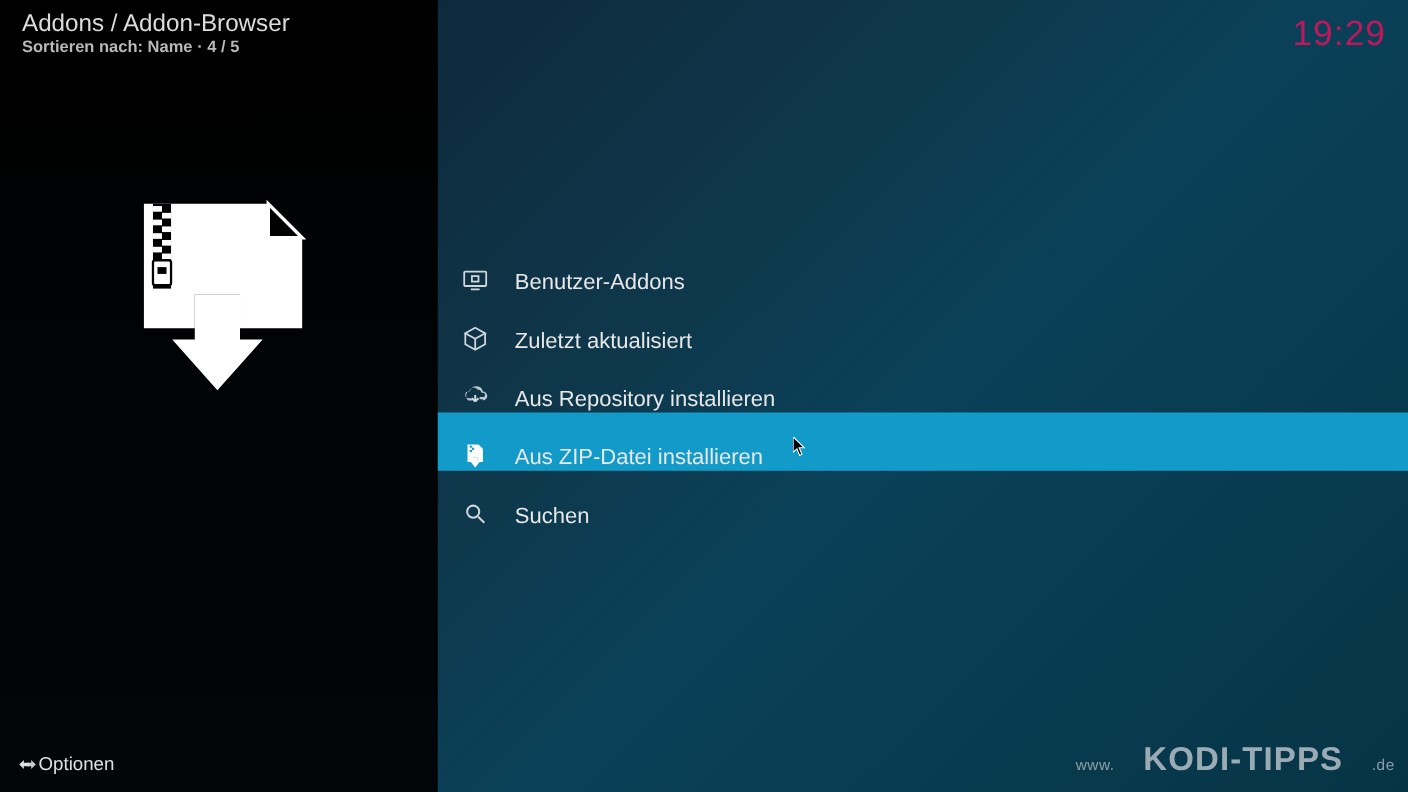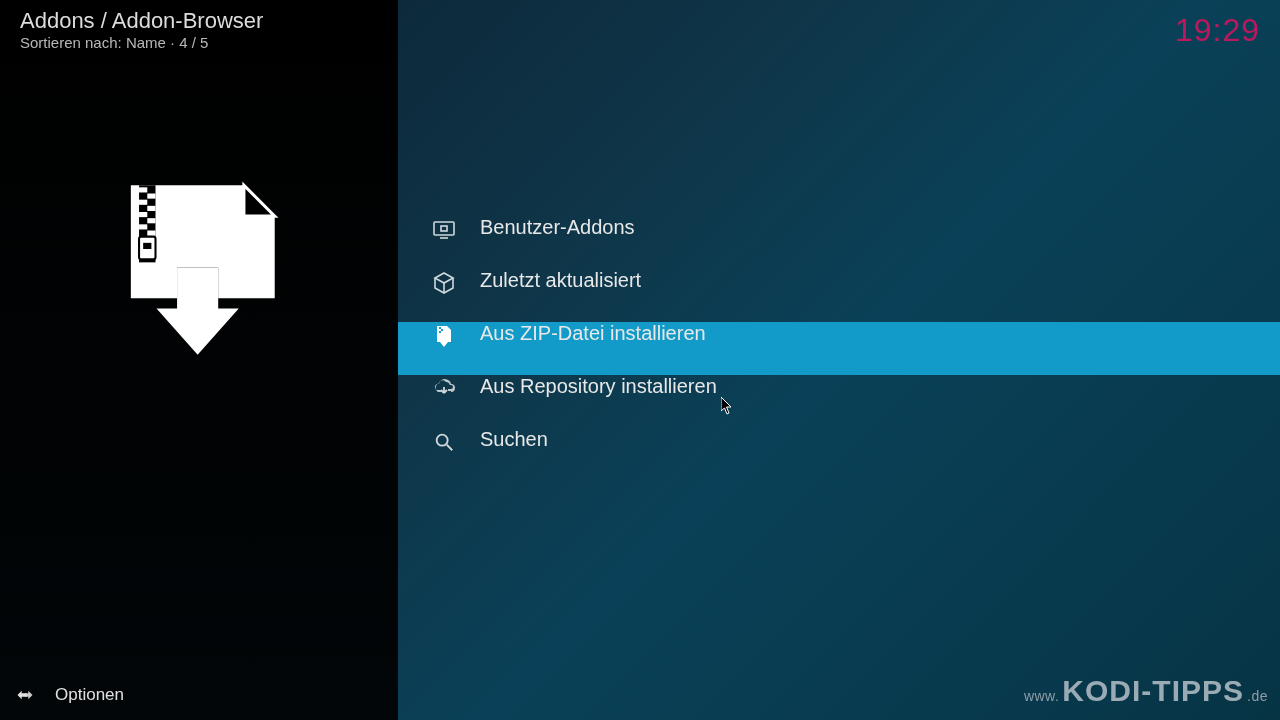--- a/index.html
+++ b/index.html
@@ -29,21 +29,21 @@
     }
     .breadcrumb {
       font-size: 22px;
       color: #dcdcdc;
       font-weight: 300;
       line-height: 1.2;
     }
     .breadcrumb .sub {
       font-size: 15px;
       color: #b8b8b8;
-      font-weight: 400;
+      font-weight: 700;
     }
     .clock {
       font-size: 32px;
       color: #be185d;
       font-weight: 300;
       letter-spacing: 1px;
     }
     .big-icon {
       position: absolute;
       top: 175px;
@@ -55,23 +55,23 @@
       left: 398px;
       top: 0;
       width: 882px;
       height: 720px;
     }
     .list {
       margin-top: 216px;
     }
     .list-item {
       display: flex;
-      align-items: flex-start;
+      align-items: flex-end;
       height: 53px;
-      padding-left: 32px;
+      padding-left: 20px;
       cursor: pointer;
     }
     .list-item .icon {
       width: 28px;
       height: 28px;
       display: flex;
       align-items: center;
       justify-content: center;
       flex-shrink: 0;
     }
@@ -91,21 +91,21 @@
       width: 13px;
       height: 18px;
       z-index: 20;
     }
     .footer {
       position: absolute;
       bottom: 15px;
       left: 15px;
       display: flex;
       align-items: center;
-      gap: 20px;
+      gap: 0;
     }
     .footer-icon {
       width: 20px;
       height: 20px;
     }
     .footer-label {
       font-size: 17px;
       font-weight: 300;
       color: #e0e0e0;
     }
@@ -113,20 +113,21 @@
       position: absolute;
       bottom: 12px;
       right: 12px;
       font-size: 18px;
       color: #a5b0b8;
       opacity: 0.85;
       font-weight: 300;
       letter-spacing: 0.5px;
       display: flex;
       align-items: baseline;
+      gap: 23px;
     }
     .watermark .wwww { font-size: 14px; margin-right: 3px;}
     .watermark .brand { font-size: 30px; font-weight: 700; letter-spacing: 1px; color:#b4c0c8;text-align:right; }
     .watermark .de { font-size: 14px; margin-left: 3px;}
   </style>
 </head>
 <body>
 
 <div class="sidebar">
   <div class="big-icon">
@@ -177,41 +178,41 @@
       <span class="icon">
         <svg viewBox="0 0 24 24" width="24" height="24" fill="none" stroke="#cfd8dc" stroke-width="1.6">
           <path d="M12 2 L21 7 L12 12 L3 7 Z"></path>
           <path d="M3 7 L3 17 L12 22 L21 17 L21 7"></path>
           <path d="M12 12 L12 22"></path>
         </svg>
       </span>
       <span class="label">Zuletzt aktualisiert</span>
     </div>
 
+    <div class="list-item">
+      <span class="icon">
+        <svg viewBox="0 0 24 24" width="24" height="24" fill="#cfd8dc">
+          <path d="M19 15a4 4 0 0 0 0-8 6 6 0 0 0-11.5-1A5 5 0 0 0 6 15h3v-2H6a3 3 0 0 1 0-6l.8.1A4 4 0 0 1 14 5a4 4 0 0 1 3.8 3H19a2 2 0 0 1 0 4h-3v2h3z" opacity=".9"></path>
+          <path d="M12 10v6m0 0l-3-3m3 3l3-3" stroke="#cfd8dc" stroke-width="1.8" fill="none"></path>
+        </svg>
+      </span>
+      <span class="label">Aus Repository installieren</span>
+    </div>
+
     <div class="list-item selected">
       <span class="icon">
         <svg viewBox="0 0 24 24" width="24" height="24" fill="#fff">
           <path d="M5 2h10l4 4v12H14v-4h-4v4H5z"></path>
           <rect x="7" y="3" width="2" height="2" fill="#129bc9"></rect>
           <rect x="9" y="5" width="2" height="2" fill="#129bc9"></rect>
           <rect x="7" y="7" width="2" height="2" fill="#129bc9"></rect>
           <path d="M10 14h4v4h2l-4 5-4-5h2z"></path>
         </svg>
       </span>
       <span class="label">Aus ZIP-Datei installieren</span>
-    </div>
-
-    <div class="list-item">
-      <span class="icon">
-        <svg viewBox="0 0 24 24" width="24" height="24" fill="#cfd8dc">
-          <path d="M19 15a4 4 0 0 0 0-8 6 6 0 0 0-11.5-1A5 5 0 0 0 6 15h3v-2H6a3 3 0 0 1 0-6l.8.1A4 4 0 0 1 14 5a4 4 0 0 1 3.8 3H19a2 2 0 0 1 0 4h-3v2h3z" opacity=".9"></path>
-          <path d="M12 10v6m0 0l-3-3m3 3l3-3" stroke="#cfd8dc" stroke-width="1.8" fill="none"></path>
-        </svg>
-      </span>
-      <span class="label">Aus Repository installieren</span>
     </div>
 
     <div class="list-item">
       <span class="icon">
         <svg viewBox="0 0 24 24" width="22" height="22" fill="none" stroke="#cfd8dc" stroke-width="2">
           <circle cx="10" cy="10" r="6"></circle>
           <line x1="15" y1="15" x2="21" y2="21"></line>
         </svg>
       </span>
       <span class="label">Suchen</span>

